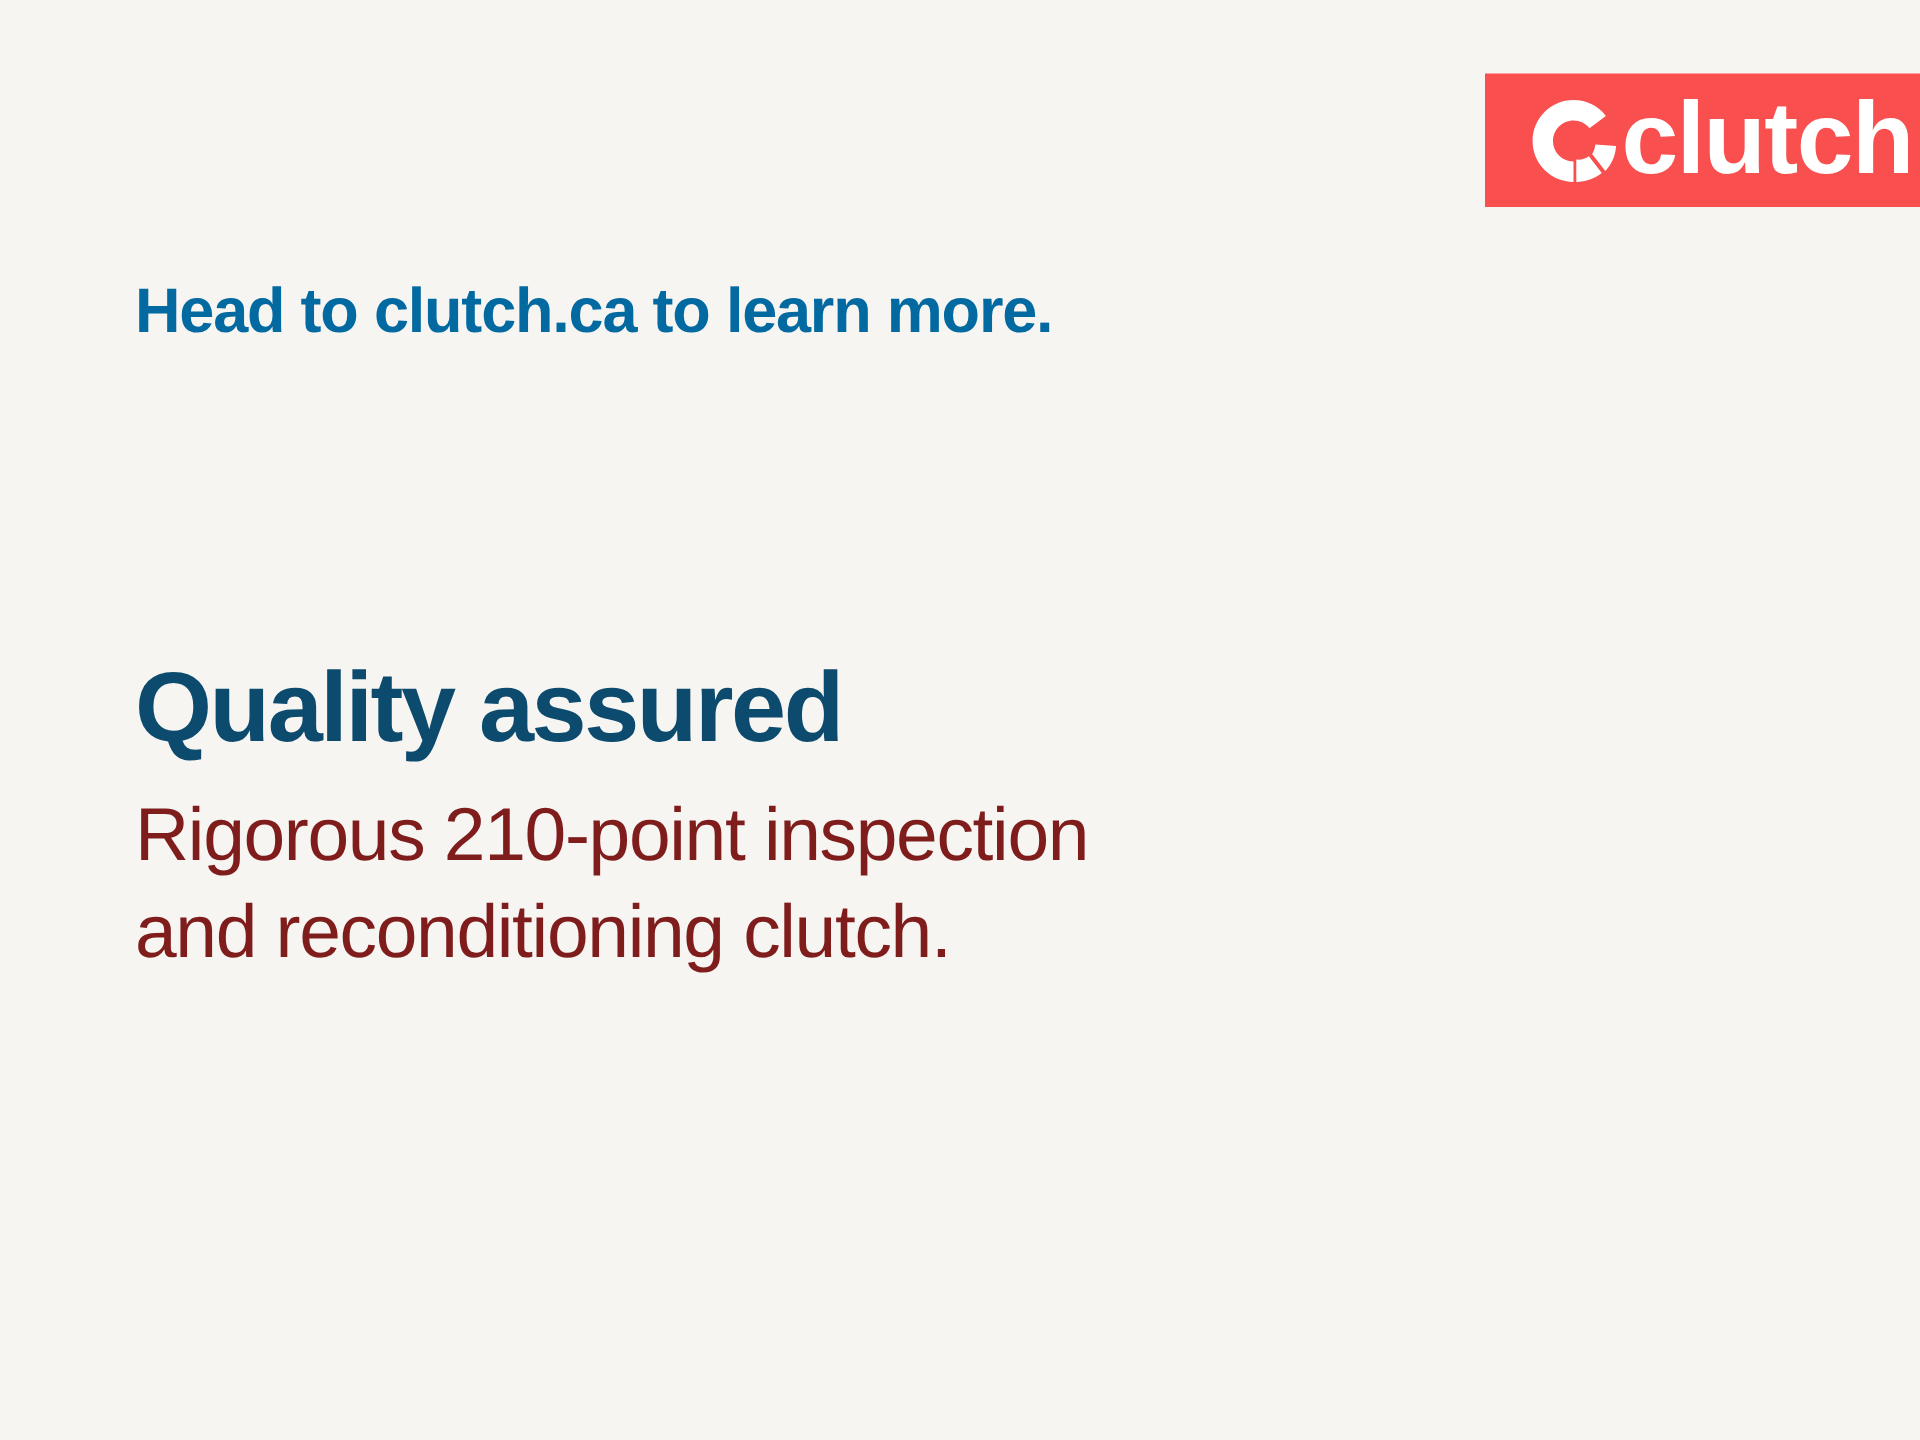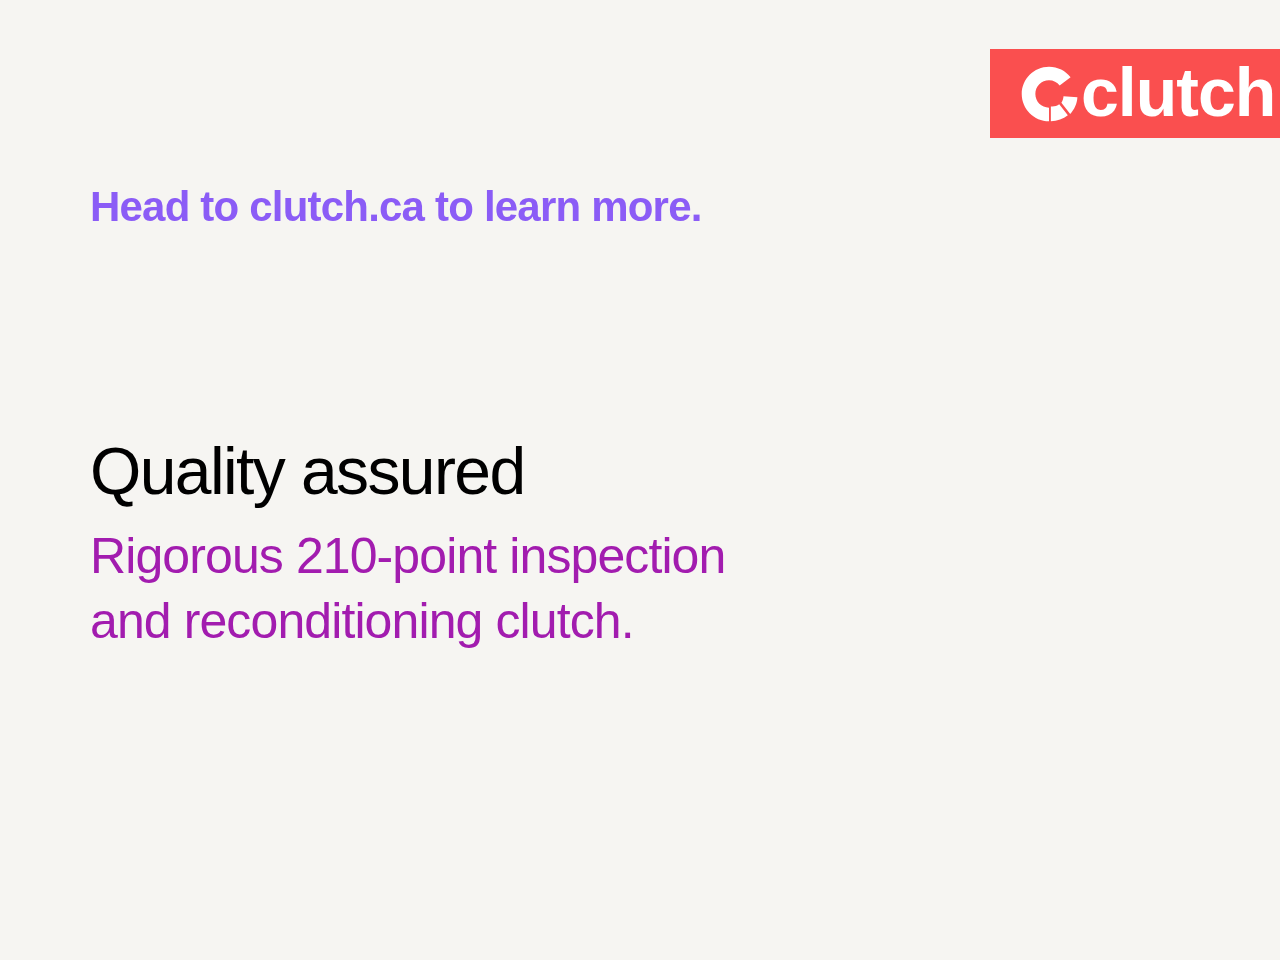--- a/index.html
+++ b/index.html
@@ -61,48 +61,48 @@
     transform: translateY(-2px);
   }
 
   
   .eyebrow {
     position: absolute;
     left: 90px;
     top: 183px;
     font-size: 42px;
     font-weight: 700;
-    color: #8b5cf6;
+    color: #0369a1;
     letter-spacing: -0.8px;
     line-height: 1.15;
     white-space: nowrap;
   }
 
   
   .message-block {
     position: absolute;
     left: 90px;
     top: 437px;
     width: 900px;
   }
 
   .headline {
     font-size: 66px;
-    font-weight: 400;
-    color: #000000;
+    font-weight: 700;
+    color: #0c4a6e;
     letter-spacing: -1.6px;
     line-height: 1.05;
     white-space: nowrap;
   }
 
   .subhead {
     margin-top: 18px;
     font-size: 50px;
     font-weight: 400;
-    color: #a21caf;
+    color: #7f1d1d;
     letter-spacing: -0.9px;
     line-height: 1.3;
   }
 
   .subhead-line { display: block; white-space: nowrap; }
 </style>
 </head>
 <body>
 
 <div id="slide">

